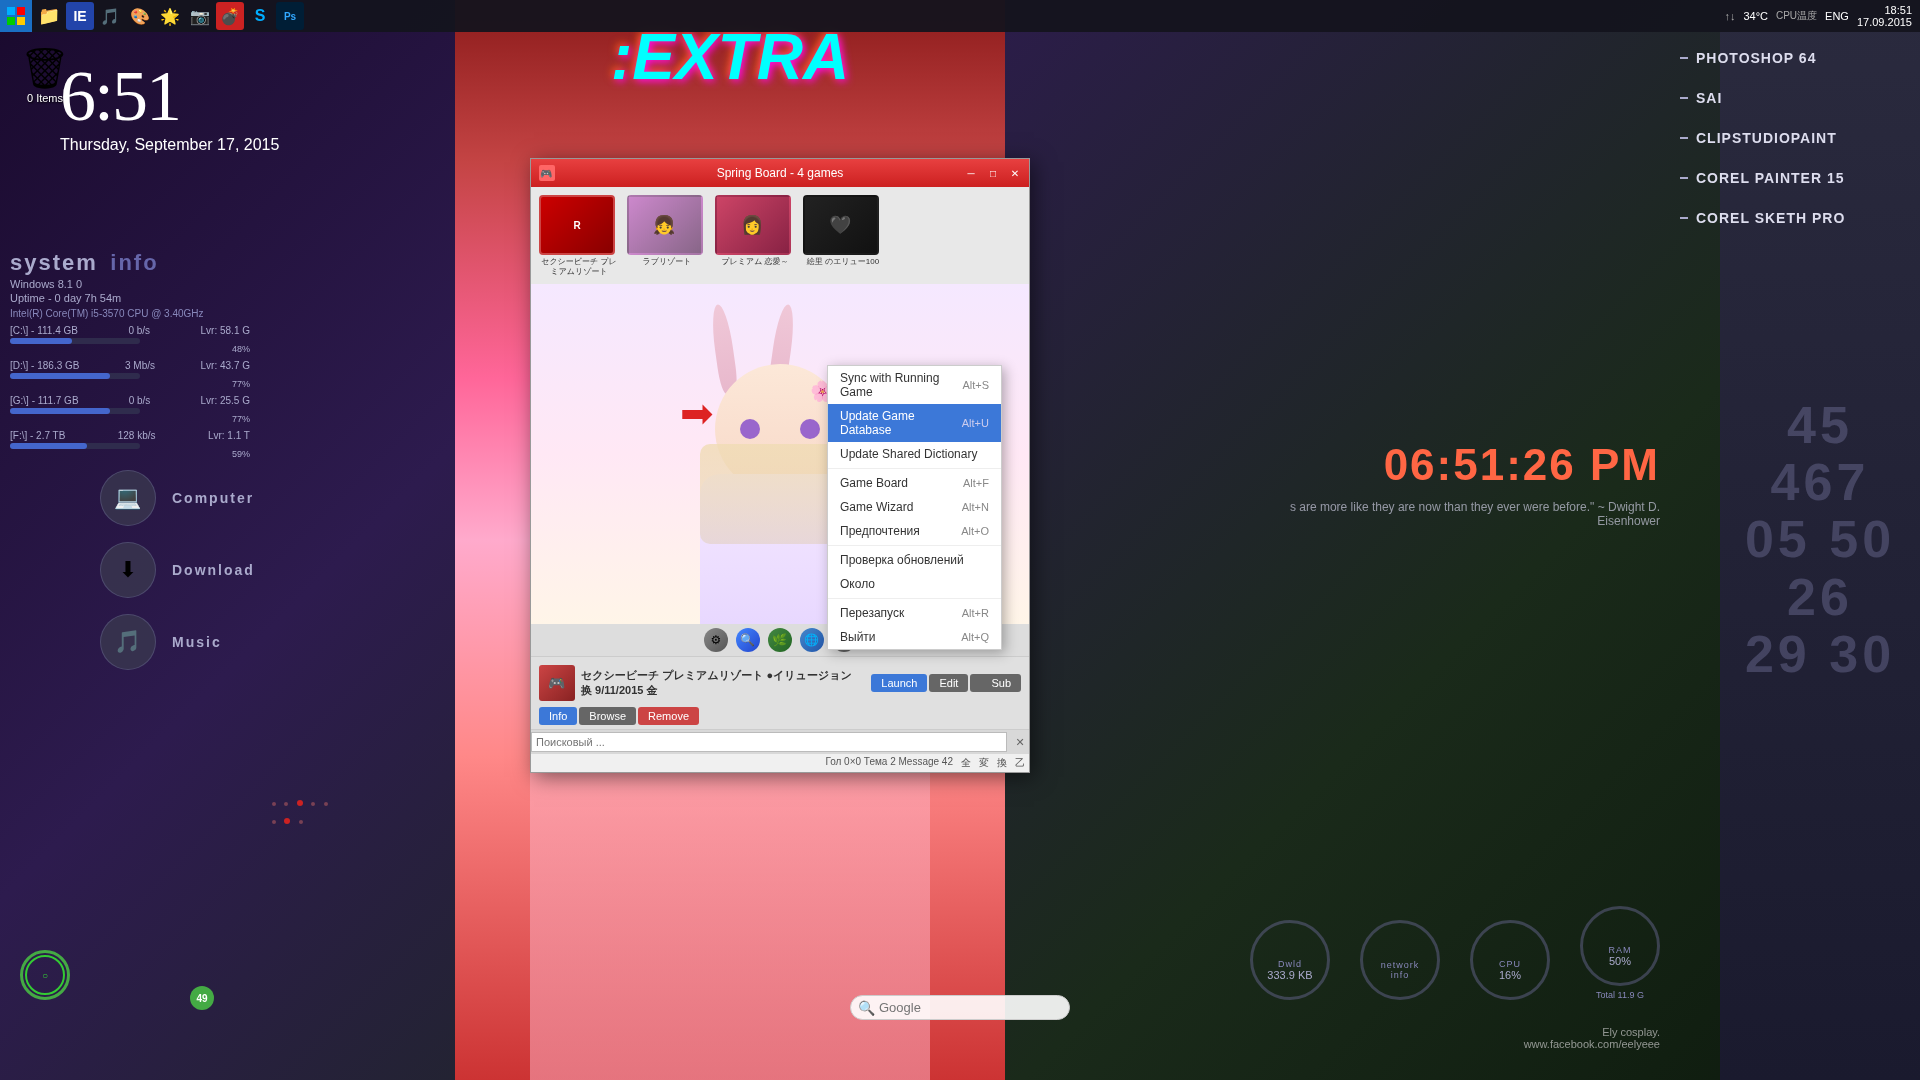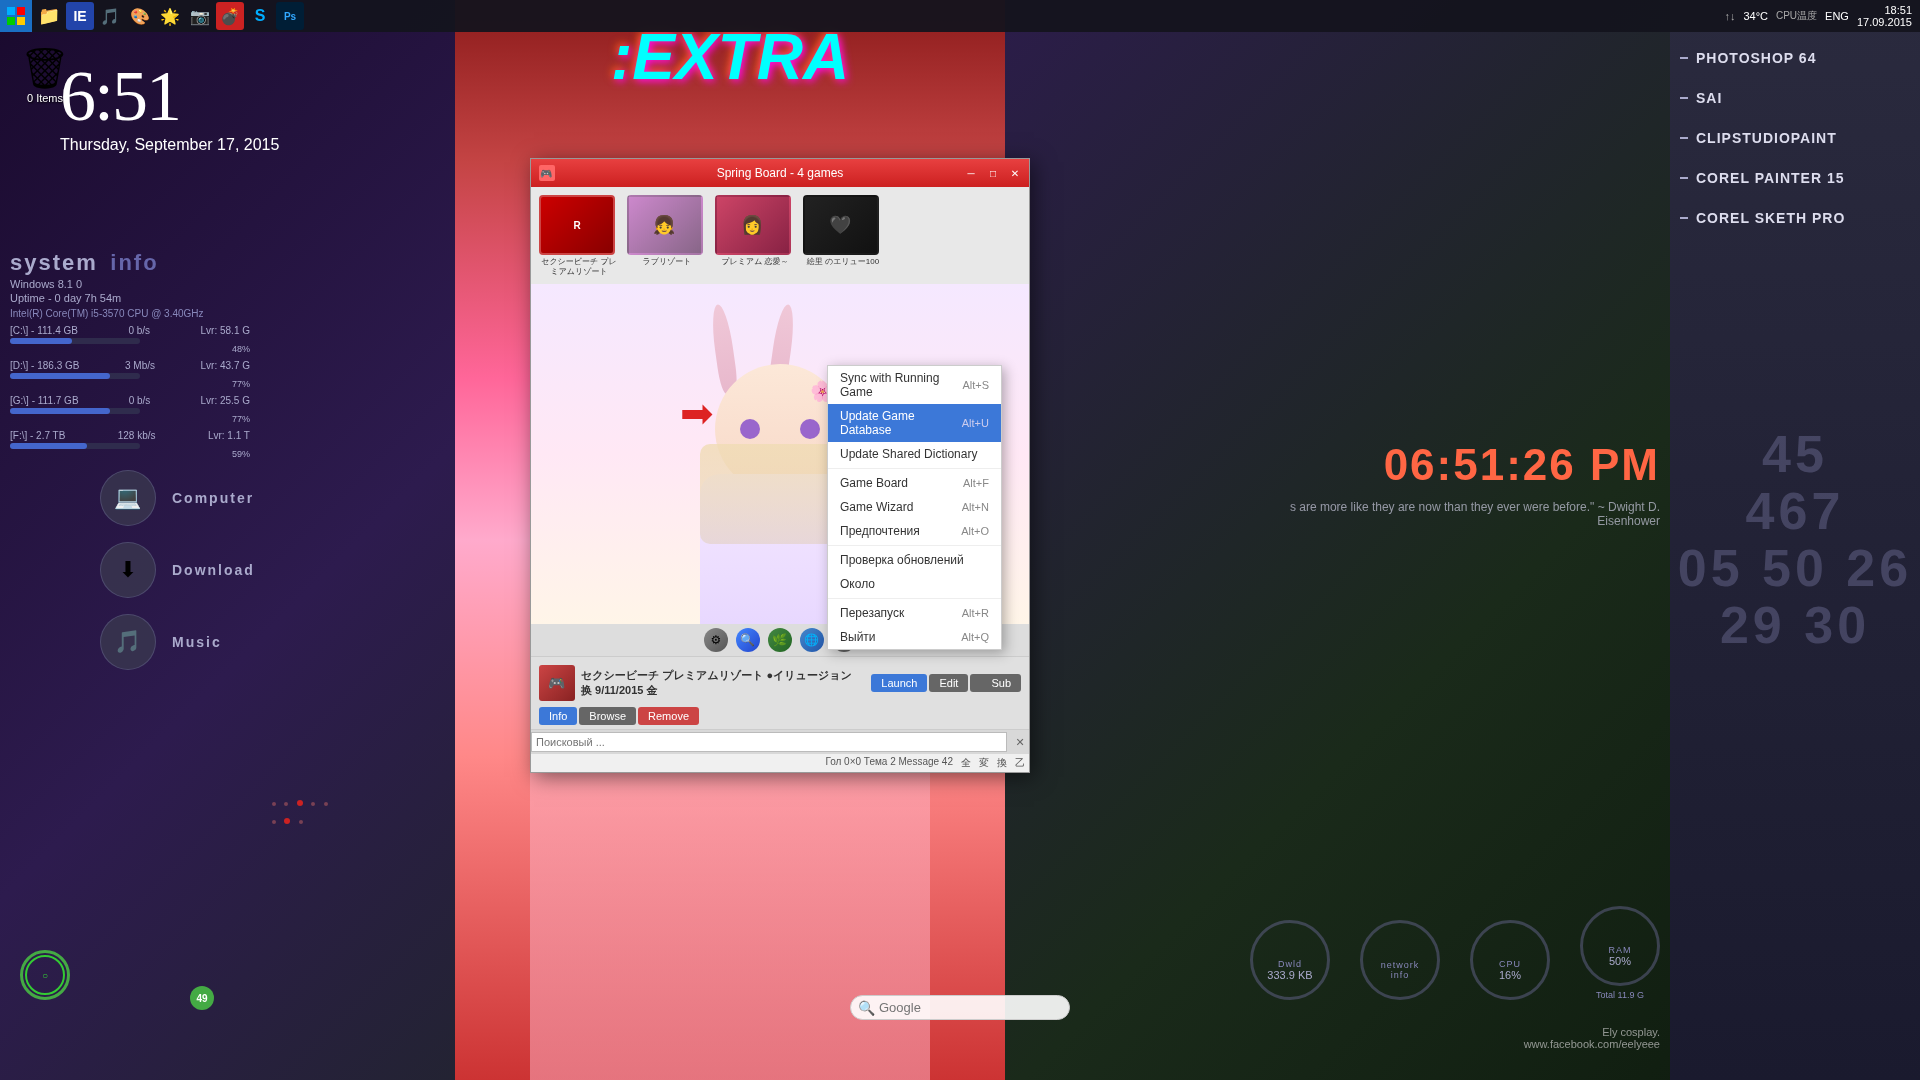--- a/index.html
+++ b/index.html
@@ -42,21 +42,21 @@
       color: #00ffff;
       text-shadow: 2px 2px 8px #ff00ff, -2px -2px 8px #ff6600;
       font-style: italic;
     }
 
     
     #right-deco {
       position: absolute;
       right: 0;
       top: 0;
-      width: 250px;
+      width: 200px;
       height: 1080px;
       background: linear-gradient(180deg, #2a2a3e 0%, #1a1a2e 100%);
       display: flex;
       flex-direction: column;
       align-items: center;
       justify-content: center;
     }
 
     .deco-numbers {
       color: rgba(150,150,200,0.3);

